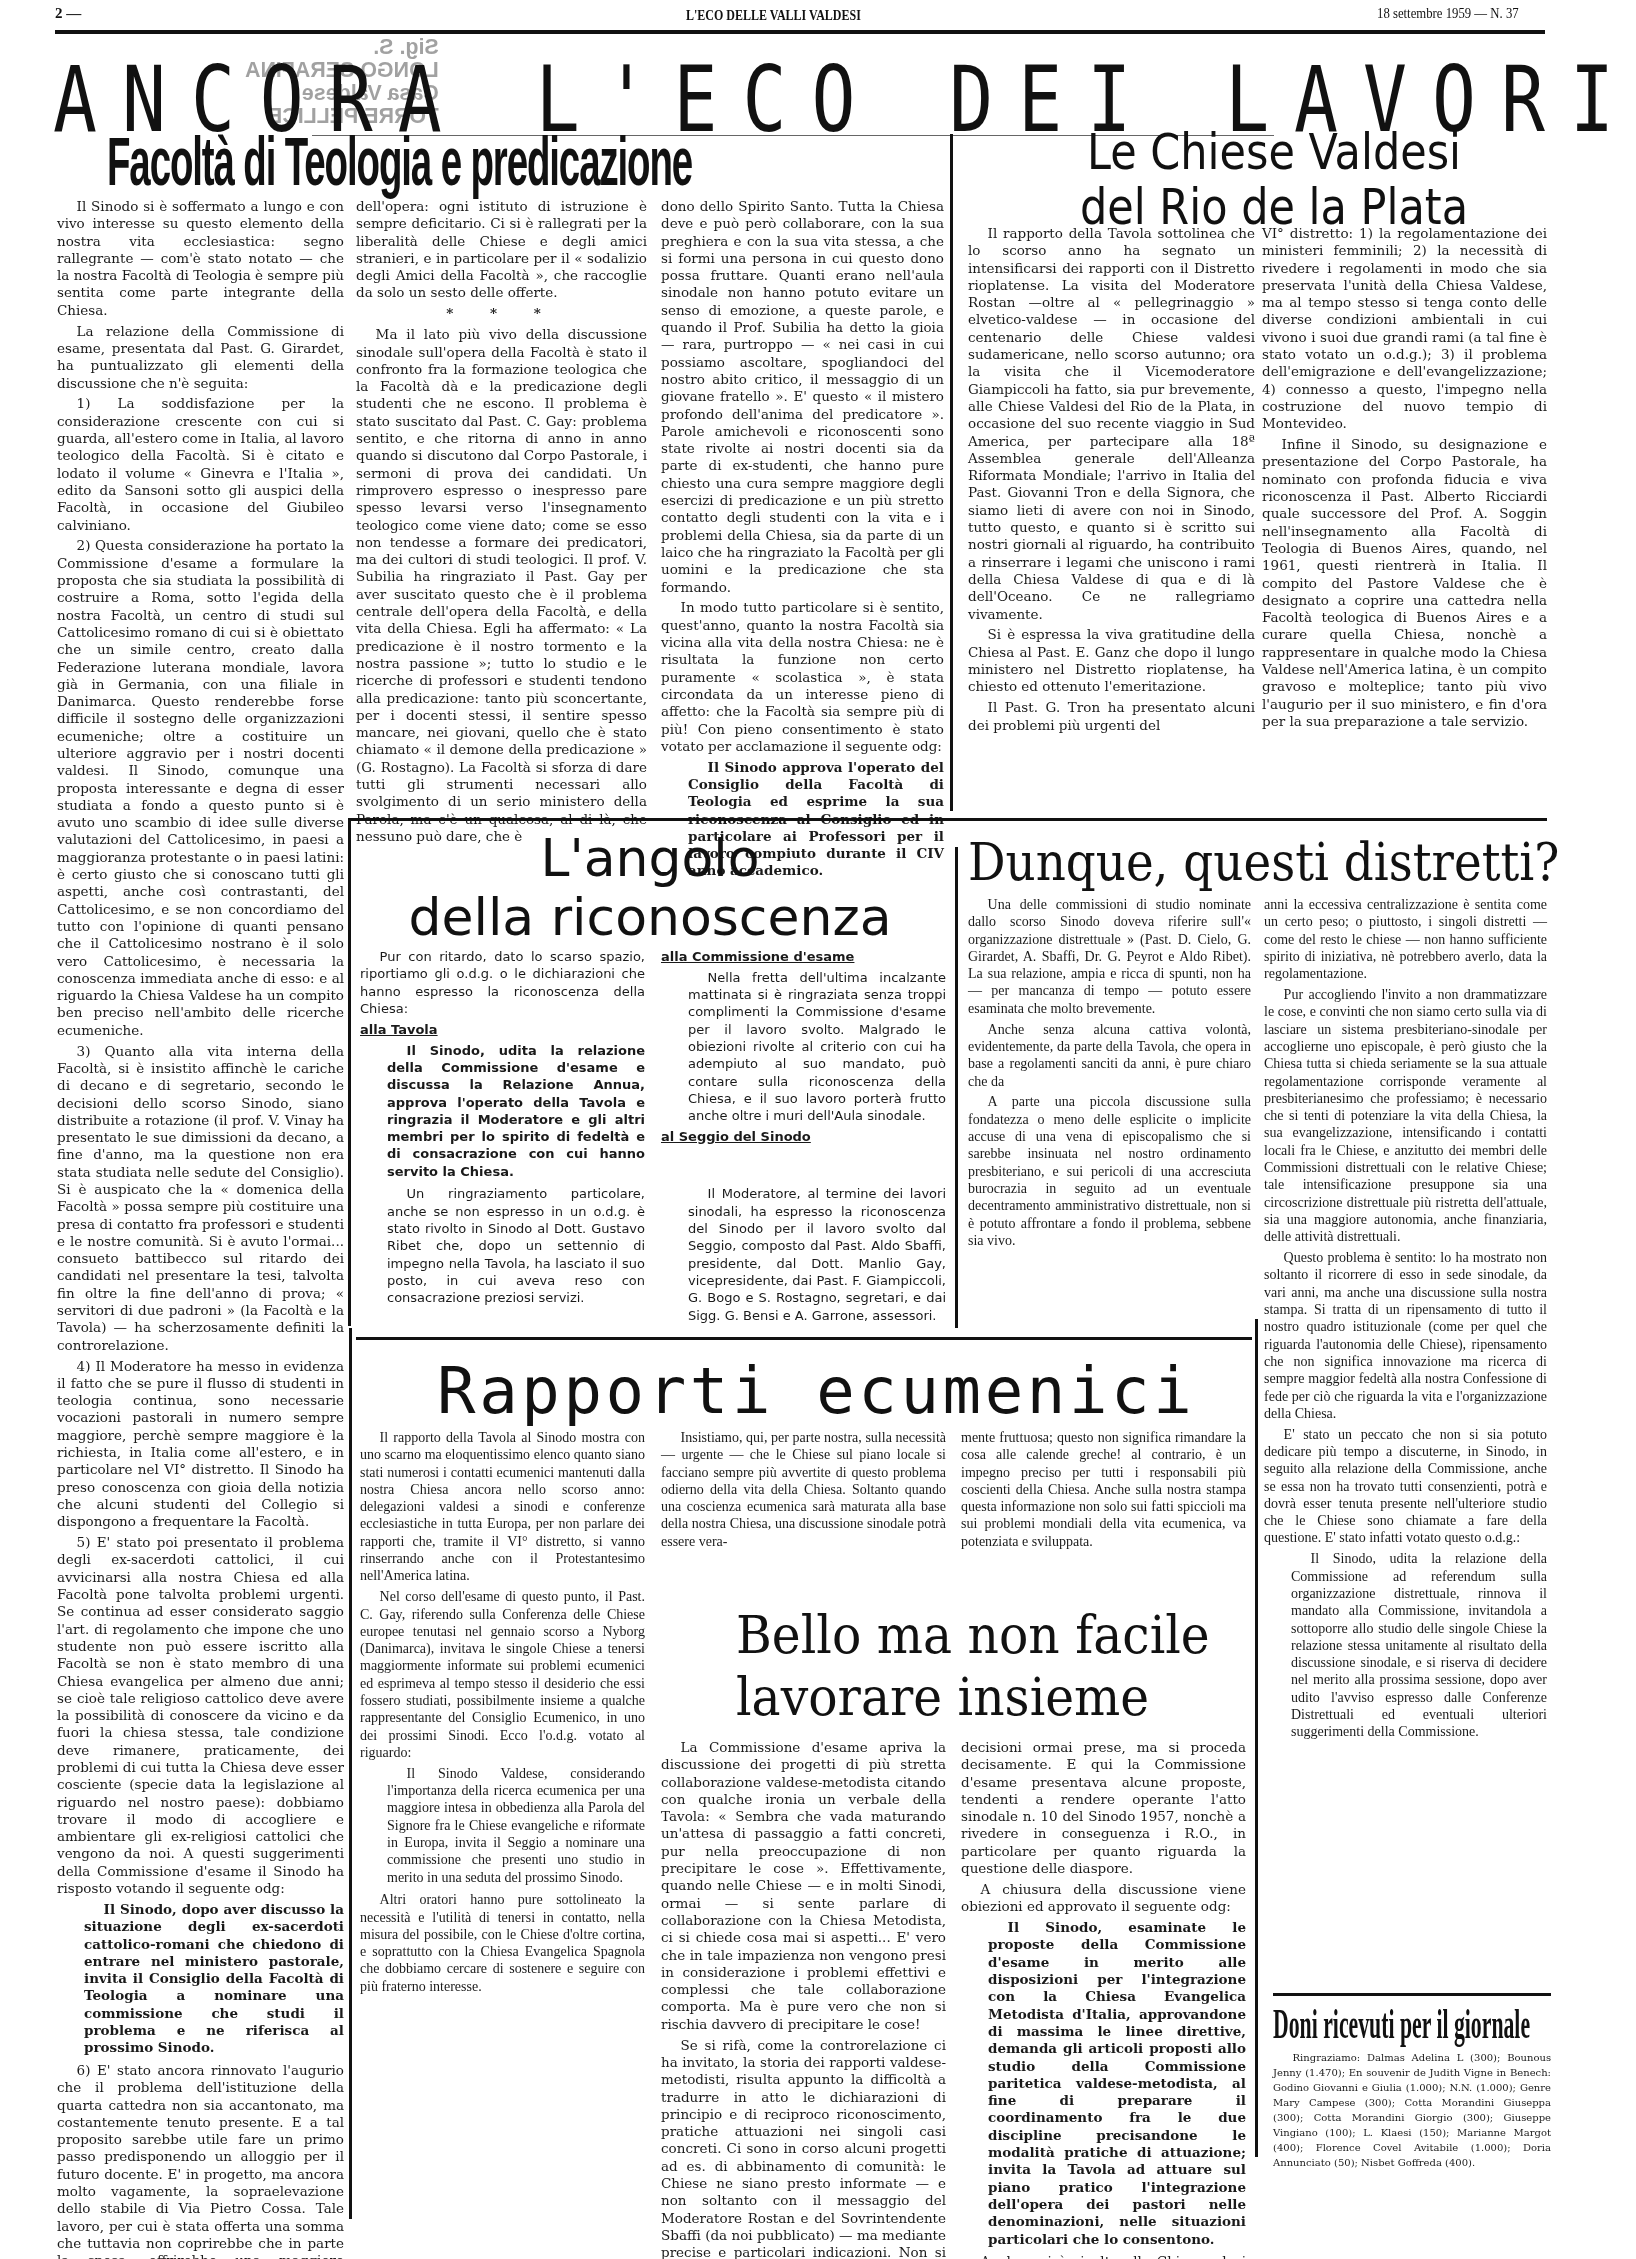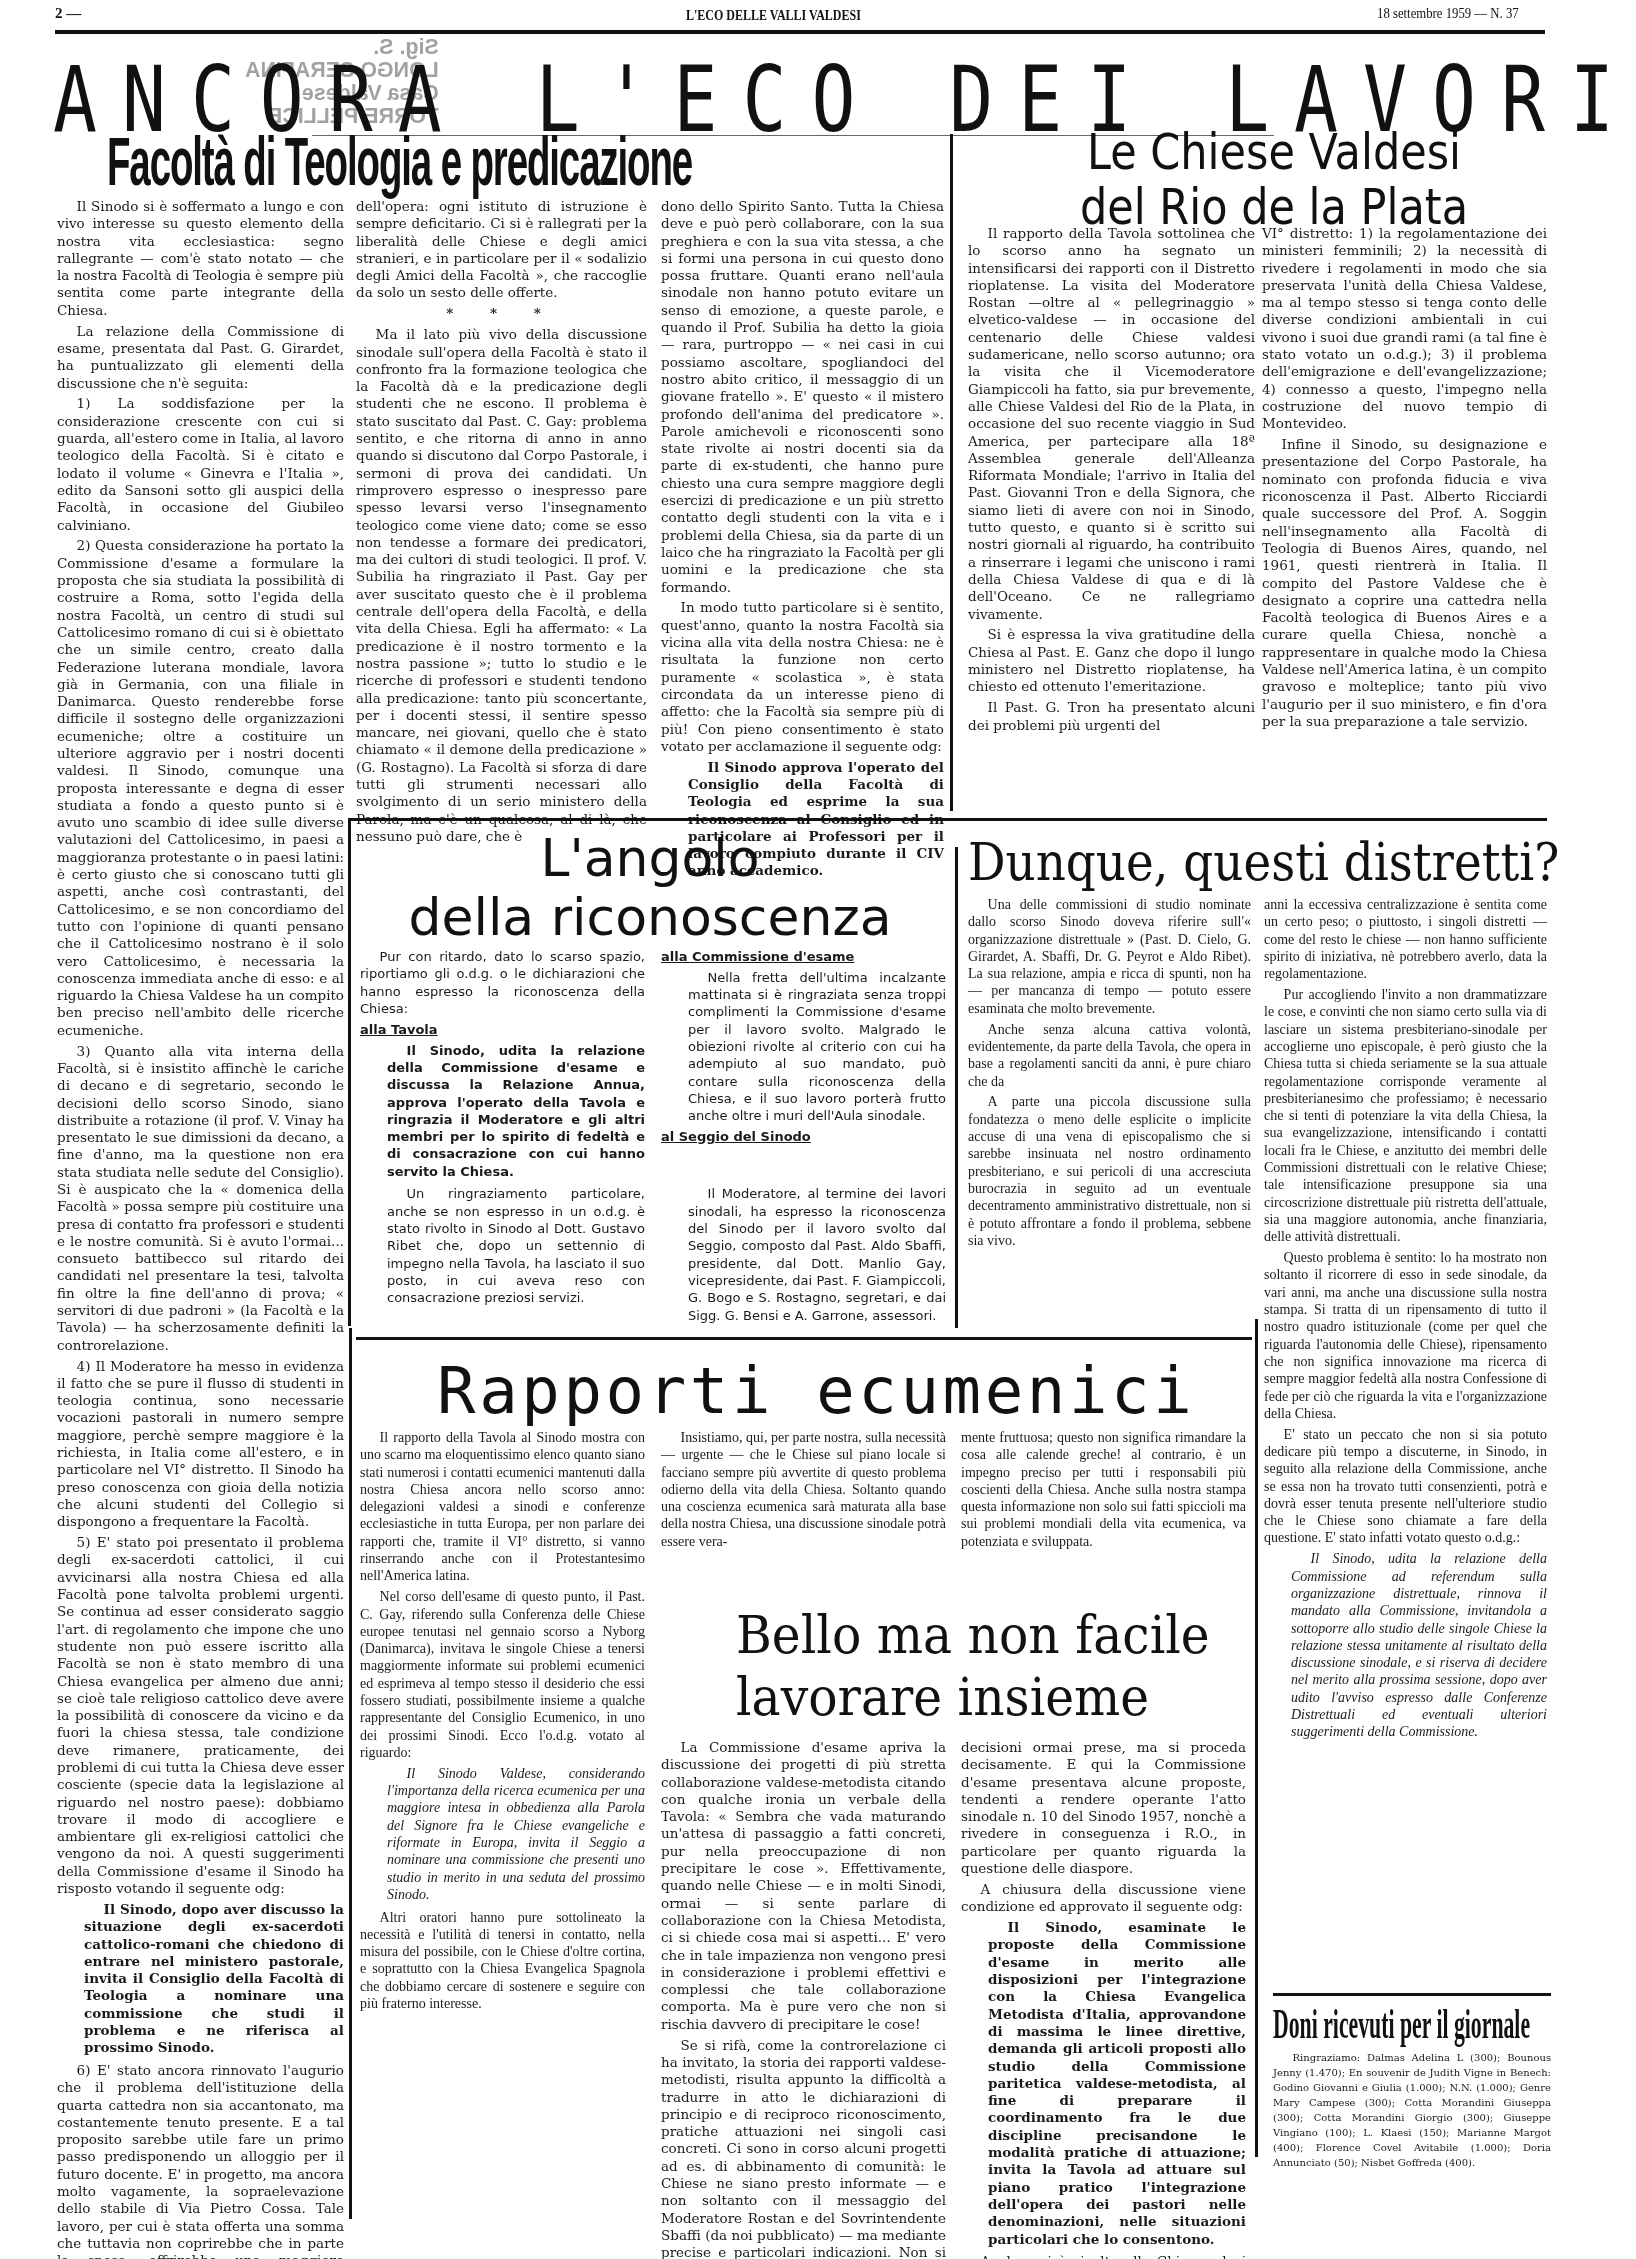--- a/index.html
+++ b/index.html
@@ -3,21 +3,21 @@
 <meta charset="utf-8">
 <style>
   html, body { margin: 0; padding: 0; background: #ffffff; }
   body { width: 1636px; height: 2260px; position: relative; overflow: hidden; color: #111; font-family: "DejaVu Serif", serif; }
   .abs { position: absolute; }
   .col { position: absolute; font-size: 13.5px; line-height: 17.3px; text-align: justify; hyphens: auto; color: #1a1a1a; }
   .col p { margin: 0 0 3.6px 0; text-indent: 19.6px; }
   .col p.noind { text-indent: 0; }
   .col .b { font-weight: bold; text-decoration: underline; }
   .col .quote { padding-left: 27px; font-weight: bold; text-indent: 19.6px; margin: 3.6px 0 5.3px 0; }
-  .col .quote-it { padding-left: 27px; font-style: italic; text-indent: 19.6px; margin: 1.8px 0 5.3px 0; }
+  .col .quote-it { padding-left: 27px; text-indent: 19.6px; margin: 1.8px 0 5.3px 0; }
   .sans { font-family: "DejaVu Sans", sans-serif; }
   .lib { font-family: "Liberation Serif", serif; }
   .rule { position: absolute; background: #111; }
   .vrule { position: absolute; background: #111; width: 2.7px; }
   .header-small { font-family: "Liberation Serif", serif; font-size: 15px; font-weight: bold; }
   .banner { font-family: "DejaVu Sans Mono", monospace; font-size: 73px; letter-spacing: 25px; font-weight: normal; white-space: nowrap; transform: scaleY(1.25); transform-origin: top left; }
   .h-facolta { font-family: "Liberation Sans", sans-serif; font-weight: bold; font-size: 62px; letter-spacing: -1.8px; transform: scaleX(0.62) scaleY(1.12); transform-origin: top left; white-space: nowrap; }
   .h-rio { font-family: "DejaVu Sans", sans-serif; font-size: 50px; line-height: 55px; text-align: center; transform: scaleX(0.86); transform-origin: top center; }
   .h-angolo { font-family: "DejaVu Sans", sans-serif; font-size: 52px; line-height: 59px; text-align: center; }
   .h-dunque { font-family: "DejaVu Serif", serif; font-size: 52px; white-space: nowrap; transform: scaleX(0.9); transform-origin: top left; }
@@ -142,21 +142,21 @@
 <div class="abs h-bello" style="left:736px; top:1604px;">
   <div>Bello ma non facile</div>
   <div>lavorare insieme</div>
 </div>
 <div class="col" id="bel1" style="left:661px; top:1739px; width:285px;">
     <p>La Commissione d'esame apriva la discussione dei progetti di più stretta collaborazione valdese-metodista citando con qualche ironia un verbale della Tavola: « Sembra che vada maturando un'attesa di passaggio a fatti concreti, pur nella preoccupazione di non precipitare le cose ». Effettivamente, quando nelle Chiese — e in molti Sinodi, ormai — si sente parlare di collaborazione con la Chiesa Metodista, ci si chiede cosa mai si aspetti... E' vero che in tale impazienza non vengono presi in considerazione i problemi effettivi e complessi che tale collaborazione comporta. Ma è pure vero che non si rischia davvero di precipitare le cose!</p>
     <p>Se si rifà, come la controrelazione ci ha invitato, la storia dei rapporti valdese-metodisti, risulta appunto la difficoltà a tradurre in atto le dichiarazioni di principio e di reciproco riconoscimento, pratiche attuazioni nei singoli casi concreti. Ci sono in corso alcuni progetti ad es. di abbinamento di comunità: le Chiese ne siano presto informate — e non soltanto con il messaggio del Moderatore Rostan e del Sovrintendente Sbaffi (da noi pubblicato) — ma mediante precise e particolari indicazioni. Non si ritorni più sulle</p>
   </div>
 <div class="col" id="bel2" style="left:961px; top:1739px; width:285px;">
     <p class="noind">decisioni ormai prese, ma si proceda decisamente. E qui la Commissione d'esame presentava alcune proposte, tendenti a rendere operante l'atto sinodale n. 10 del Sinodo 1957, nonchè a rivedere in conseguenza i R.O., in particolare per quanto riguarda la questione delle diaspore.</p>
-    <p>A chiusura della discussione viene condizione ed approvato il seguente odg:</p>
+    <p>A chiusura della discussione viene obiezioni ed approvato il seguente odg:</p>
     <p class="quote">Il Sinodo, esaminate le proposte della Commissione d'esame in merito alle disposizioni per l'integrazione con la Chiesa Evangelica Metodista d'Italia, approvandone di massima le linee direttive, demanda gli articoli proposti allo studio della Commissione paritetica valdese-metodista, al fine di preparare il coordinamento fra le due discipline precisandone le modalità pratiche di attuazione; invita la Tavola ad attuare sul piano pratico l'integrazione dell'opera dei pastori nelle denominazioni, nelle situazioni particolari che lo consentono.</p>
     <p>Anche qui è rivolto alle Chiese ed ai pastori un caldo invito affinchè questa collaborazione ed integrazione sia preparata e permessa da una maggiore conoscenza reciproca alla base.</p>
   </div>
 
 <div class="rule" style="left:1273px; top:1993px; width:278px; height:2.7px;"></div>
 <div class="abs h-doni" style="left:1273px; top:2000px;">Doni ricevuti per il giornale</div>
 <div class="col" id="doni" style="left:1273px; top:2050px; width:278px; font-size:10px; line-height:15px;">
     <p><span>Ringraziamo:</span> <span><span>Dalmas Adelina L</span> (<span>300</span>); </span><span><span>Bounous Jenny</span> (<span>1.470</span>); </span><span><span>En souvenir de Judith Vigne in Benech: Godino Giovanni e Giulia</span> (<span>1.000</span>); </span><span><span>N.N.</span> (<span>1.000</span>); </span><span><span>Genre Mary Campese</span> (<span>300</span>); </span><span><span>Cotta Morandini Giuseppa</span> (<span>300</span>); </span><span><span>Cotta Morandini Giorgio</span> (<span>300</span>); </span><span><span>Giuseppe Vingiano</span> (<span>100</span>); </span><span><span>L. Klaesi</span> (<span>150</span>); </span><span><span>Marianne Margot</span> (<span>400</span>); </span><span><span>Florence Covel Avitabile</span> (<span>1.000</span>); </span><span><span>Doria Annunciato</span> (<span>50</span>); </span><span><span>Nisbet Goffreda</span> (<span>400</span>).</span></p>
   </div>
 

